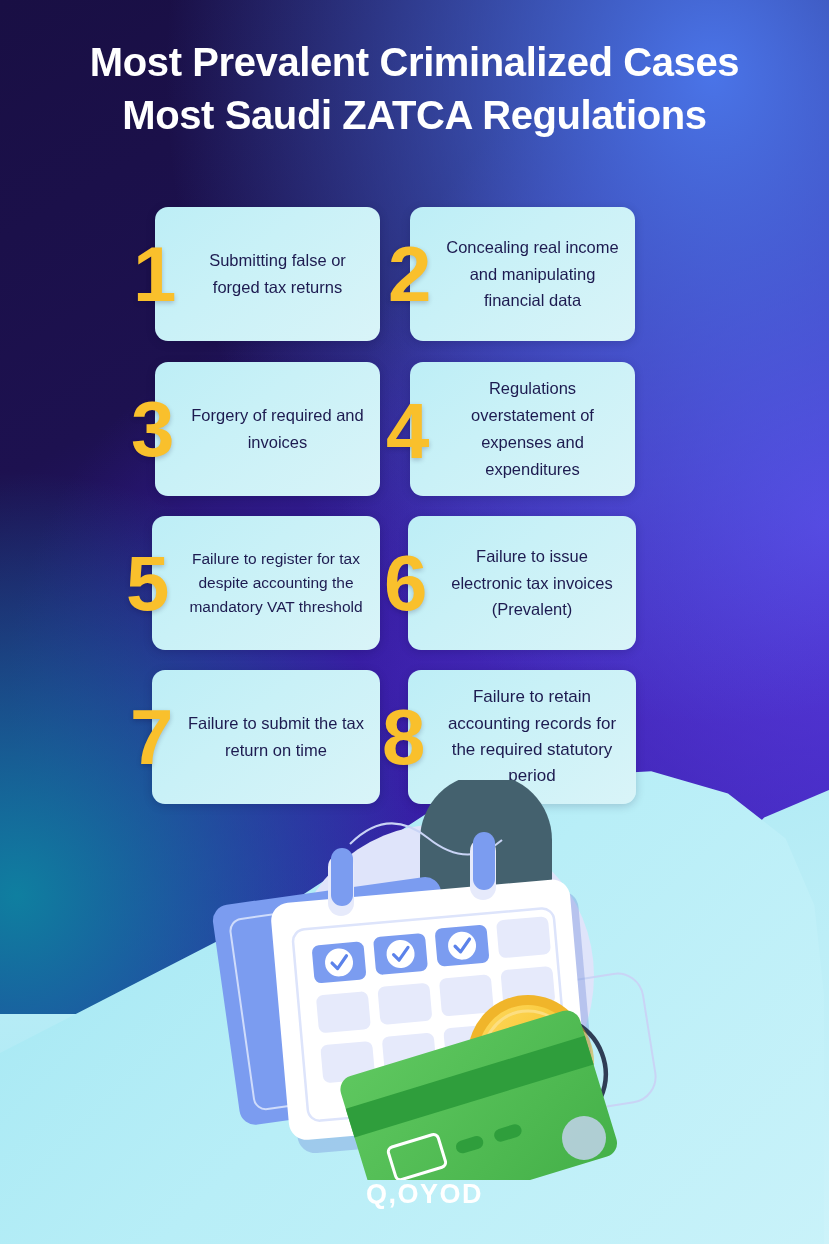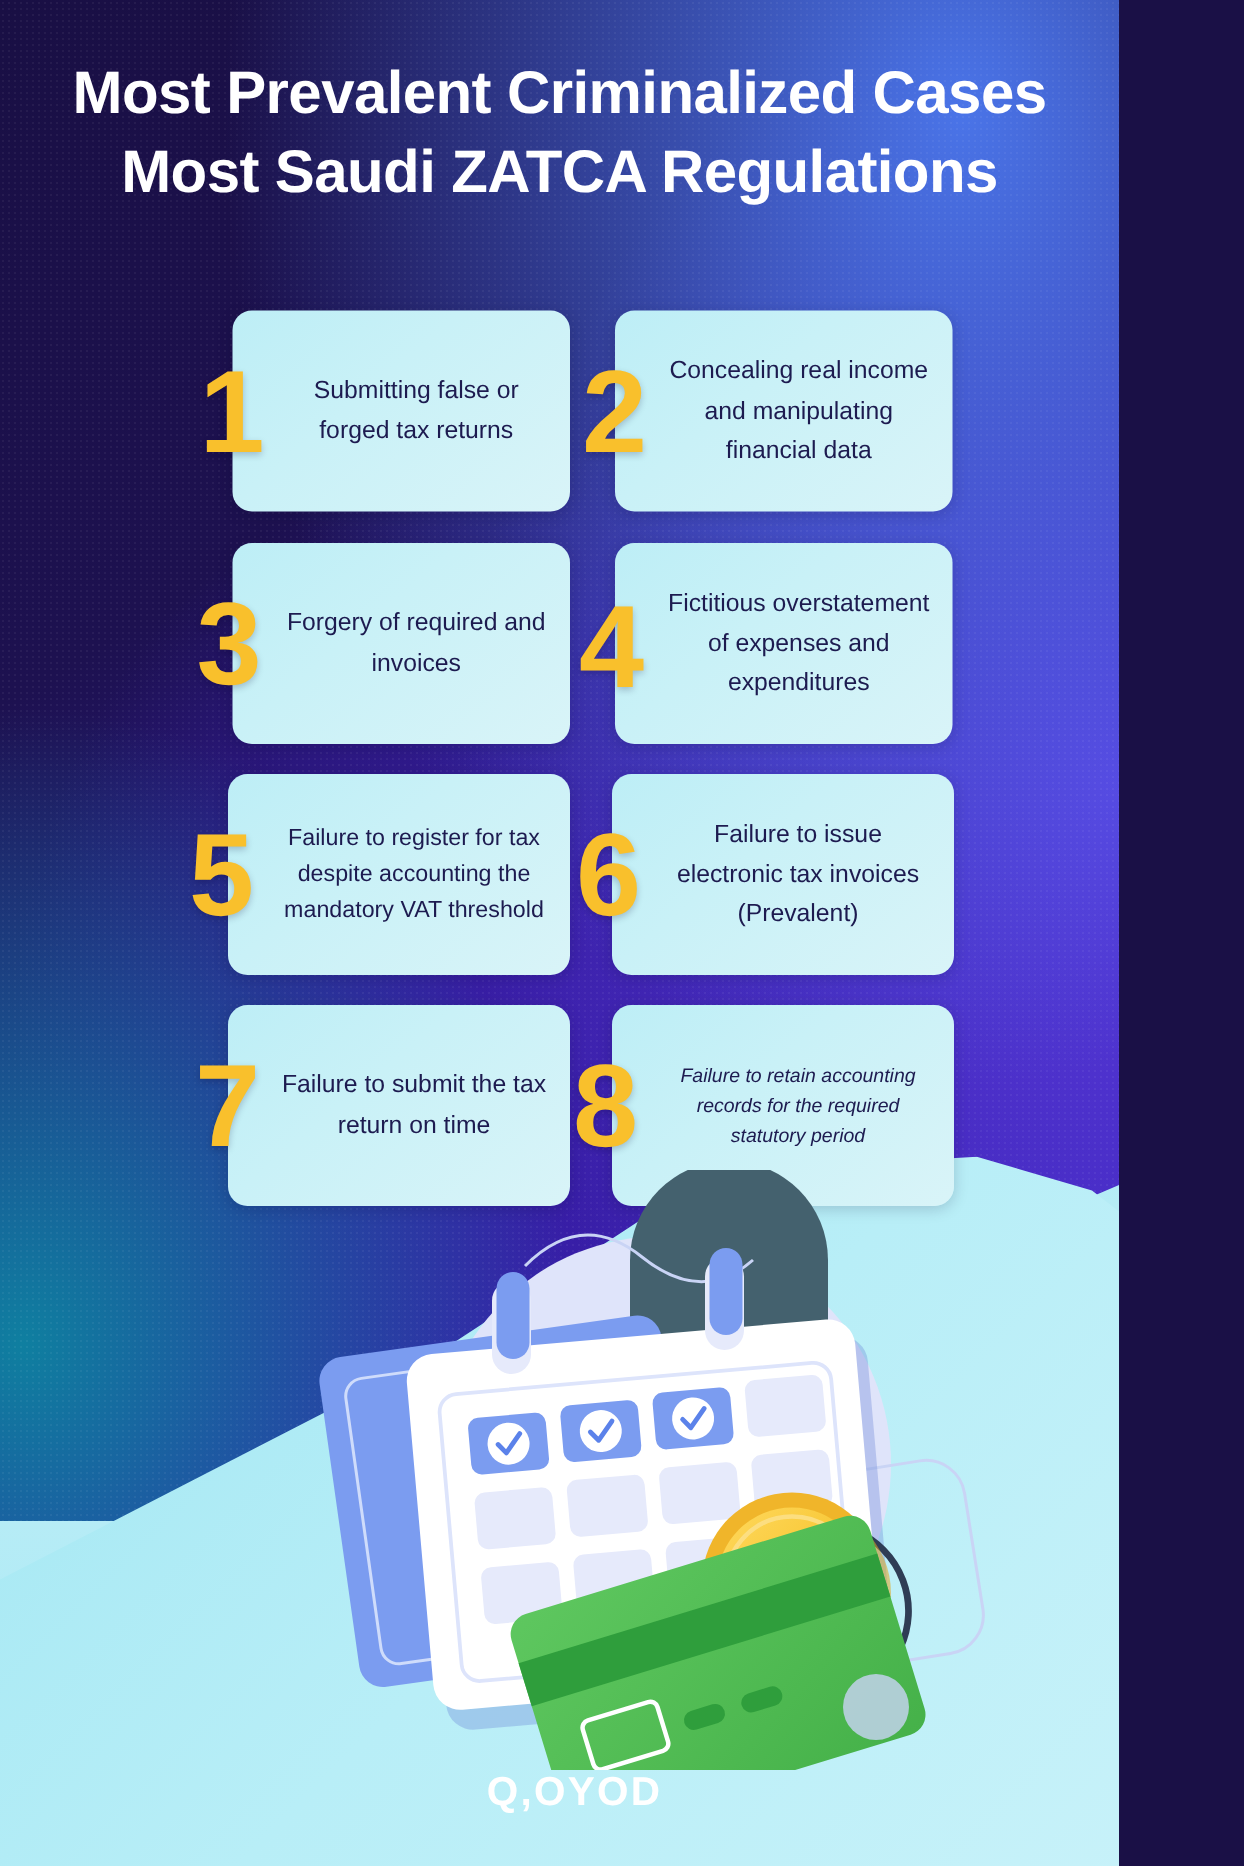--- a/index.html
+++ b/index.html
@@ -5,21 +5,21 @@
   * { margin:0; padding:0; box-sizing:border-box; }
   html, body { width:829px; height:1244px; }
   body {
     font-family:"Liberation Sans", sans-serif;
     background:#1a1046;
     overflow:hidden;
   }
 
   .poster {
     position:relative;
-    width:746px; height:1244px;
+    width:829px; height:1244px;
     overflow:hidden;
     isolation:isolate;
   }
 
   
   .bg-base {
     position:absolute; inset:0;
     background:
       radial-gradient(120% 95% at 86% 6%,  #4a74e8 0%, rgba(74,116,232,0) 55%),
       radial-gradient(95% 70% at 100% 42%, #5a3ce0 0%, rgba(90,60,224,0) 62%),
@@ -145,21 +145,21 @@
 
     <div class="cell" style="left:155px; top:362px; width:225px; height:134px;">
       <div class="card"></div>
       <div class="num" style="left:-24px; top:28px;">3</div>
       <div class="card-text">Forgery of required and invoices</div>
     </div>
 
     <div class="cell" style="left:410px; top:362px; width:225px; height:134px;">
       <div class="card"></div>
       <div class="num" style="left:-24px; top:30px;">4</div>
-      <div class="card-text">Fictitious overstatement of expenses and expenditures</div>
+      <div class="card-text">Regulations overstatement of expenses and expenditures</div>
     </div>
 
     <div class="cell" style="left:152px; top:516px; width:228px; height:134px;">
       <div class="card"></div>
       <div class="num" style="left:-26px; top:28px;">5</div>
       <div class="card-text" style="font-size:15.5px; line-height:1.55;">Failure to register for tax despite accounting the mandatory VAT threshold</div>
     </div>
 
     <div class="cell" style="left:408px; top:516px; width:228px; height:134px;">
       <div class="card"></div>
@@ -169,21 +169,21 @@
 
     <div class="cell" style="left:152px; top:670px; width:228px; height:134px;">
       <div class="card"></div>
       <div class="num" style="left:-22px; top:28px;">7</div>
       <div class="card-text">Failure to submit the tax return on time</div>
     </div>
 
     <div class="cell" style="left:408px; top:670px; width:228px; height:134px;">
       <div class="card"></div>
       <div class="num" style="left:-26px; top:28px;">8</div>
-      <div class="card-text" style="font-size:13px; line-height:1.55;font-style:italic;">Failure to retain accounting records for the required statutory period</div>
+      <div class="card-text" style="font-size:17px; line-height:1.55;">Failure to retain accounting records for the required statutory period</div>
     </div>
 
   </div>
 
   <div class="illus">
     <svg viewBox="0 0 500 400" xmlns="http://www.w3.org/2000/svg">
       <defs>
         <linearGradient id="coinG" x1="0" y1="0" x2="1" y2="1">
           <stop offset="0%" stop-color="#ffd95e"></stop>
           <stop offset="55%" stop-color="#f7c633"></stop>

